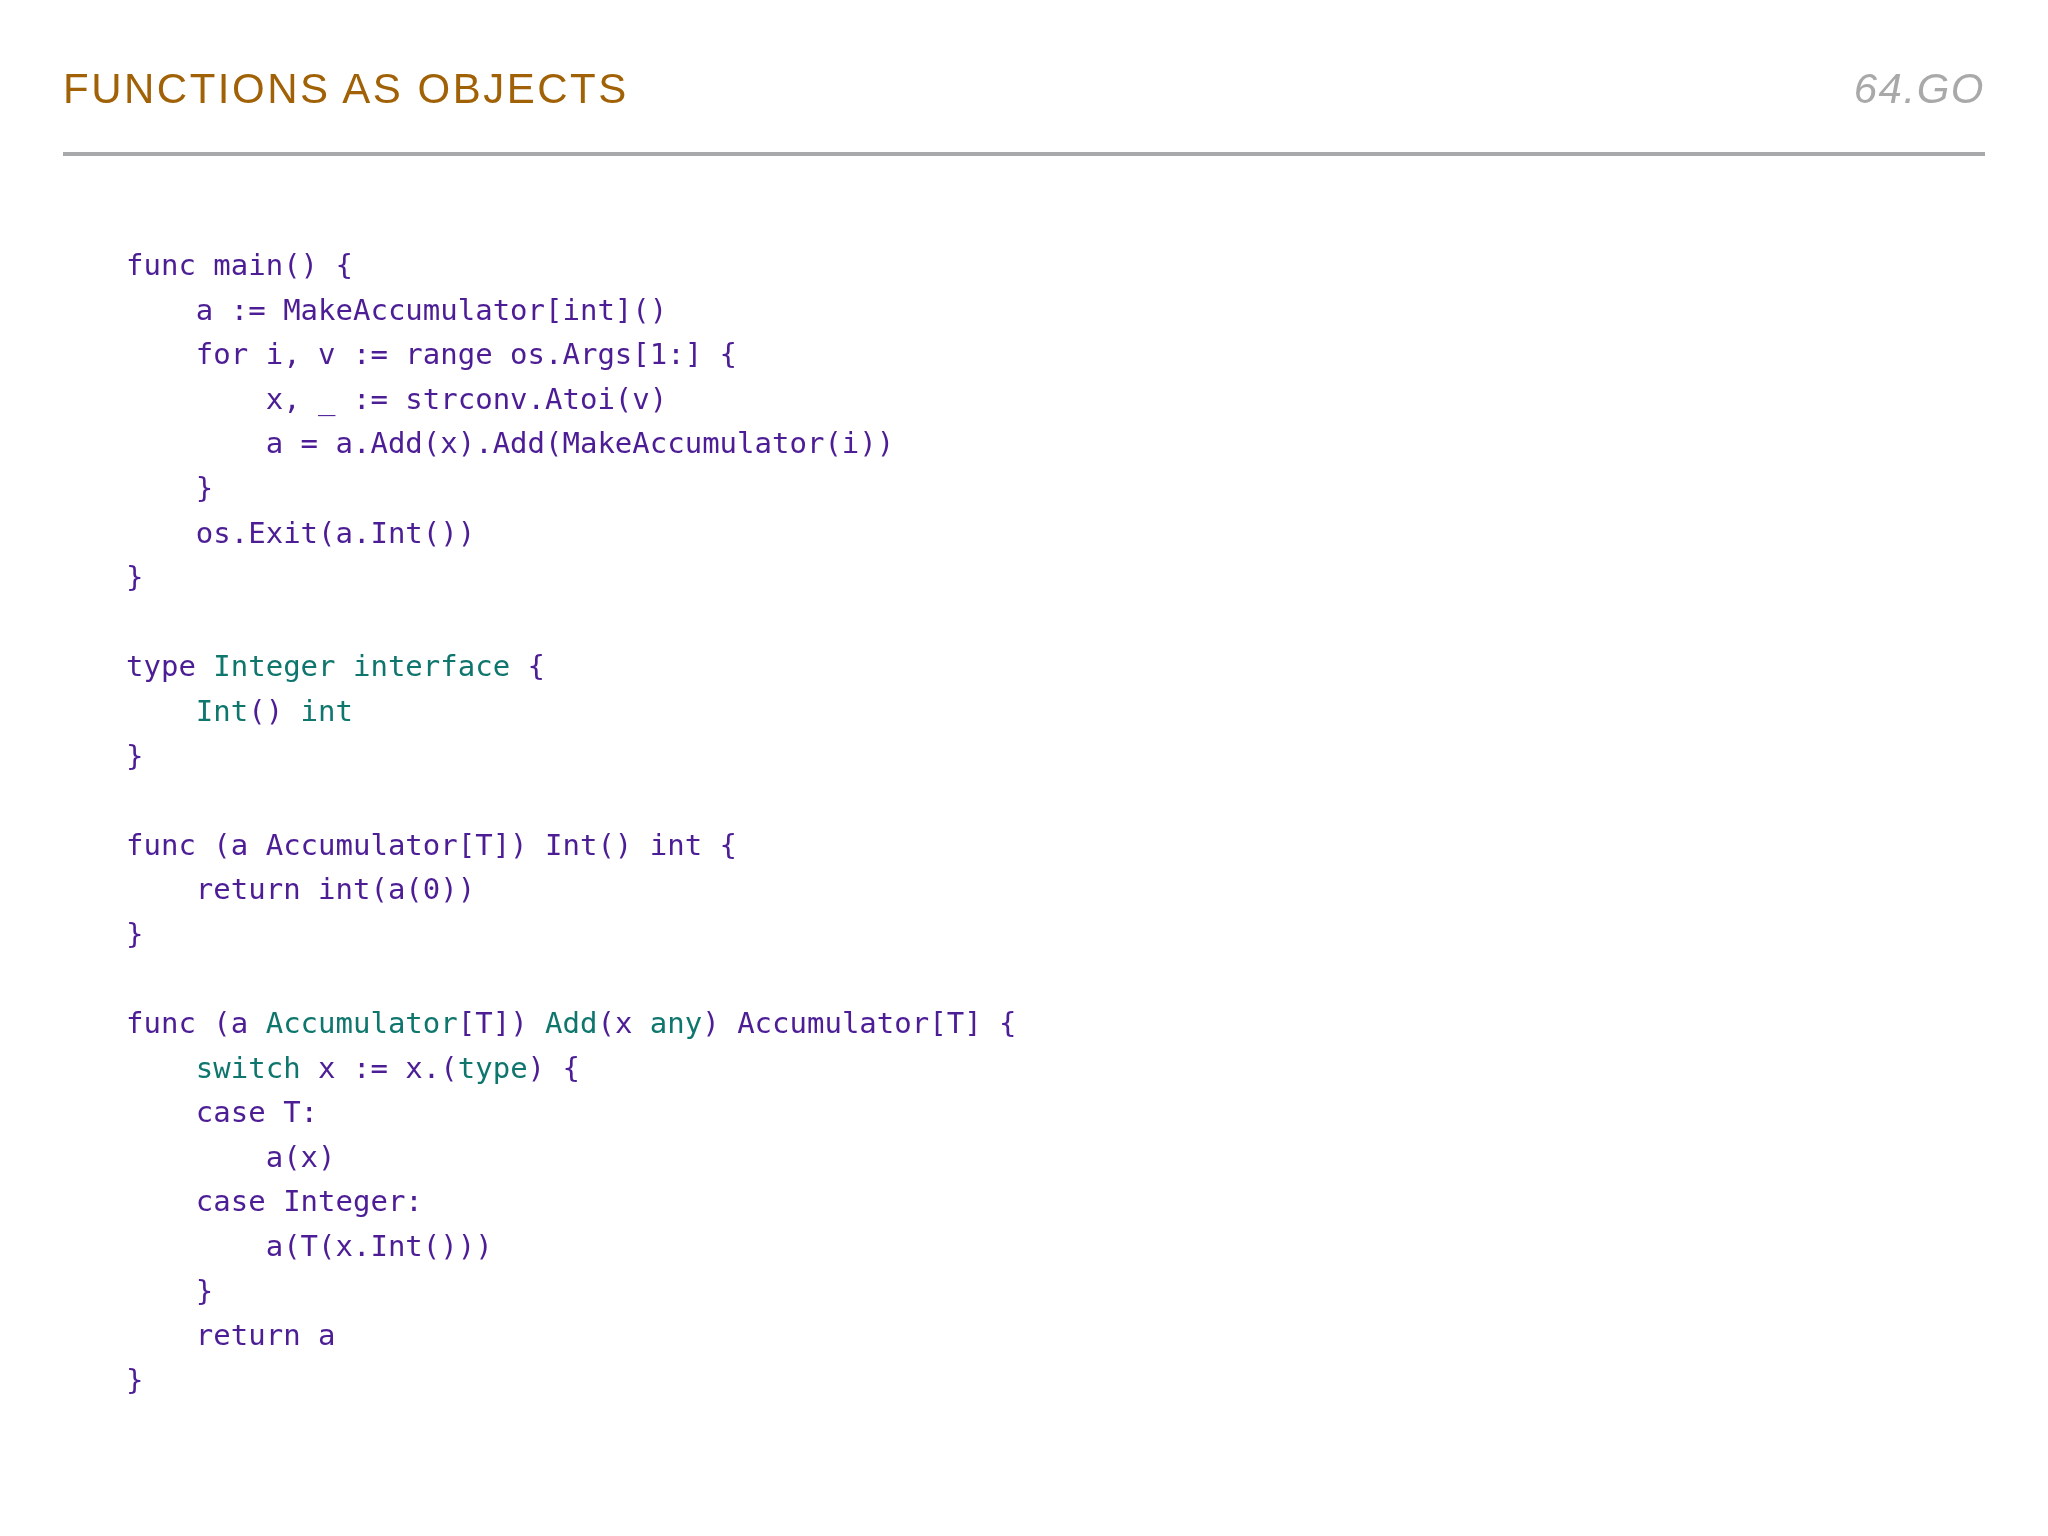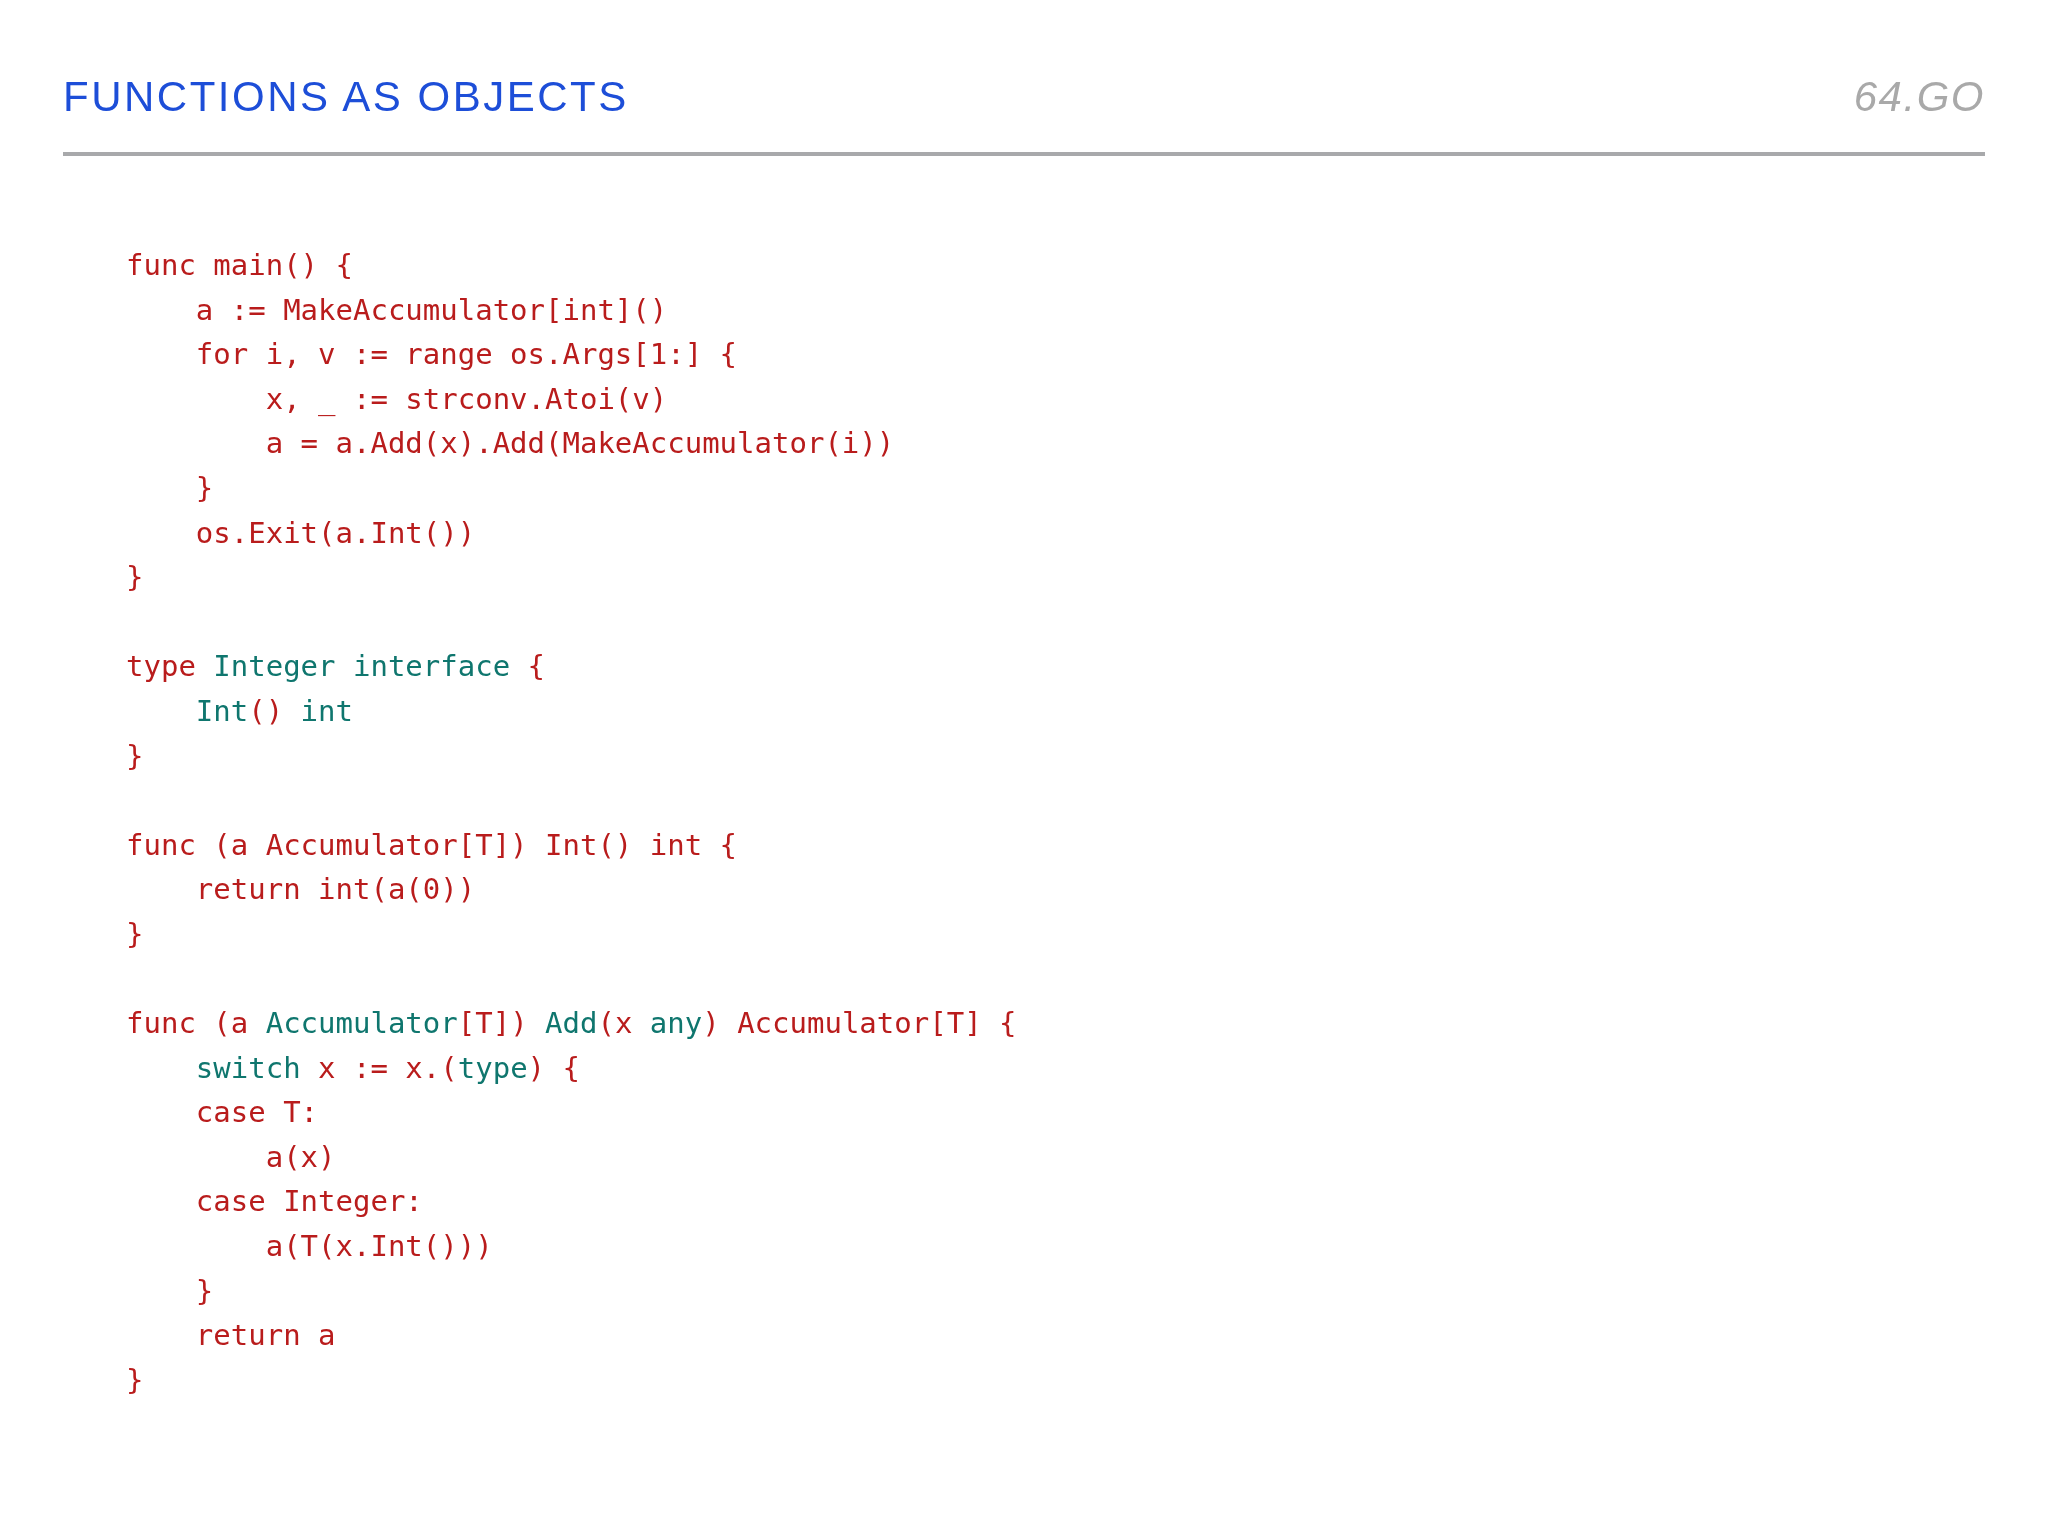--- a/index.html
+++ b/index.html
@@ -35,24 +35,23 @@
     align-items: baseline;
     justify-content: space-between;
   }
 
   .slide-title {
     font-family: "Liberation Sans", sans-serif;
     font-size: 42px;
     line-height: 1;
     font-weight: 400;
     letter-spacing: 2.5px;
-    color: #1d4ed8;
+    color: #a16207;
     text-transform: uppercase;
     white-space: nowrap;
-    margin-top: 8px;
   }
 
   .slide-tag {
     font-family: "Liberation Sans", sans-serif;
     font-size: 42px;
     line-height: 1;
     font-weight: 400;
     letter-spacing: 1.5px;
     color: #a9a9a9;
     text-transform: uppercase;
@@ -83,21 +82,21 @@
   }
 
   .code-line {
     white-space: pre;
     min-height: 44.6px;
   }
 
   .code-line.blank {
     height: 44.6px;
   }
-  .tok.norm  { color: #b91c1c; }
+  .tok.norm  { color: #4c1d95; }
   .tok.hi    { color: #0f766e; font-weight: 400; }
 </style>
 </head>
 <body>
 
 <div class="slide">
 
   <div class="slide-header">
     <div class="slide-title">FUNCTIONS AS OBJECTS</div>
     <div class="slide-tag">64.GO</div>

